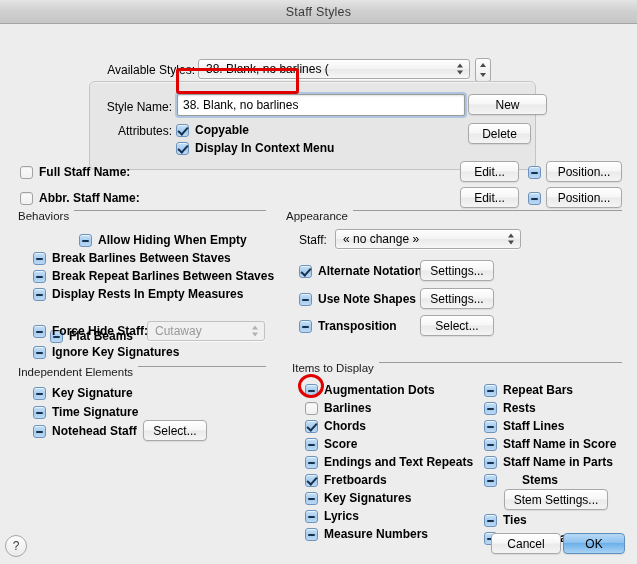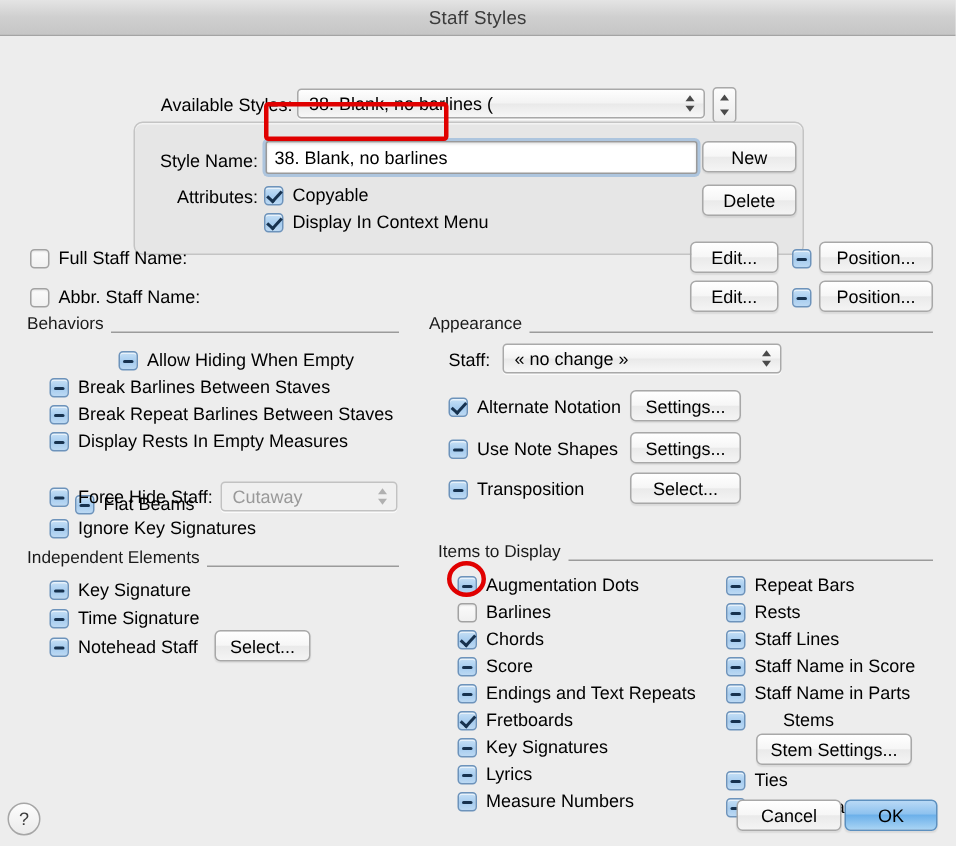--- a/index.html
+++ b/index.html
@@ -107,21 +107,21 @@
   
   .groupbox {
     position: absolute; box-sizing: border-box;
     background: #e6e6e6;
     border: 1px solid #c4c4c4;
     border-radius: 6px;
     box-shadow: inset 0 1px 0 #f3f3f3;
   }
 
   
-  .section { position: absolute; display: flex; align-items: flex-end; }
+  .section { position: absolute; display: flex; align-items: flex-start; }
   .section .s-label { font-size: 11.5px; color: #1a1a1a; padding-right: 5px; white-space: nowrap; }
   .section .s-rule { flex: 1; height: 1px; background: #9b9b9b; }
 
   
   .cb {
     position: absolute;
     width: 13px; height: 13px; box-sizing: border-box;
     border-radius: 3px;
   }
   .cb.on, .cb.mixed {
@@ -151,21 +151,21 @@
   }
   .cbrow .cbx.on::after {
     content:""; position:absolute; left:3px; top:0px;
     width:4px; height:8px; border:solid #17324f;
     border-width: 0 2px 2px 0; transform: rotate(42deg);
   }
   .cbrow .cbx.mixed::after {
     content:""; position:absolute; left:2px; top:5px;
     width:7px; height:2px; background:#17324f; border-radius:1px;
   }
-  .cbrow .cbtext { font-size: 12px; color:#000; }
+  .cbrow .cbtext { font-size: 12px; color:#000;font-weight:bold; }
 
   
   .help {
     position:absolute; width:20px; height:20px; border-radius:50%;
     background: linear-gradient(to bottom,#fdfdfd,#ebebeb);
     border:1px solid #a6a6a6;
     display:flex; align-items:center; justify-content:center;
     font-size:12px; color:#3c3c3c;
   }
 
@@ -200,21 +200,21 @@
   <div class="stepper" style="left:475px; top:34px;"></div>
 
   <div class="groupbox" style="left:89px; top:57px; width:447px; height:89px;"></div>
 
   <div class="lbl lbl-r" style="position:absolute; left:75px; top:76px; width:97px;">Style Name:</div>
 
   <div class="field" style="left:177px; top:70px; width:288px;">
     <span>38. Blank, no barlines</span>
   </div>
 
-  <div class="btn" style="left:468px; top:70px; width:63px;">
+  <div class="btn" style="left:468px; top:70px; width:79px;">
     <span>New</span>
   </div>
 
   <div class="lbl lbl-r" style="position:absolute; left:75px; top:100px; width:97px;">Attributes:</div>
 
   <div class="cbrow" style="left:176px; top:99px;">
     <span class="cbx on"></span>
     <span class="cbtext">Copyable</span>
   </div>
 

